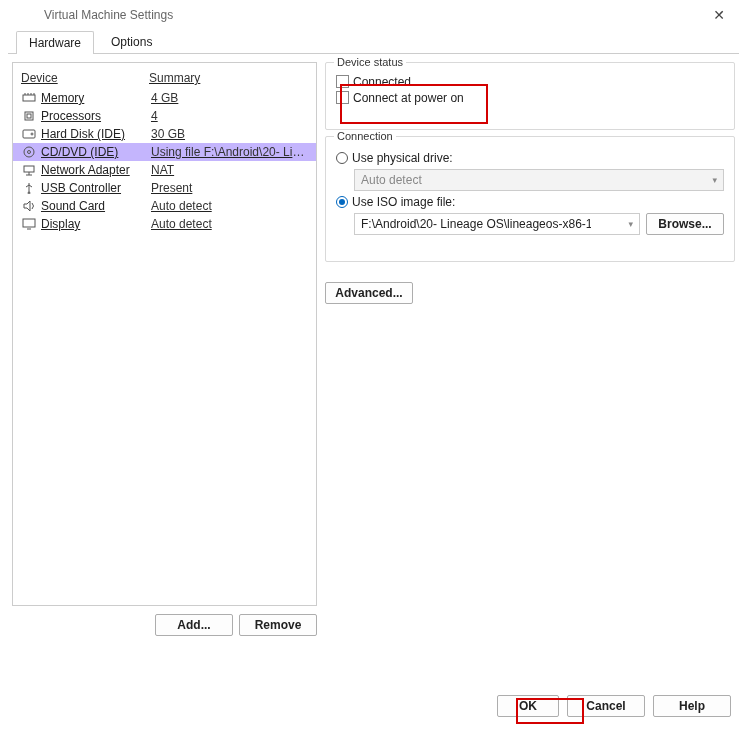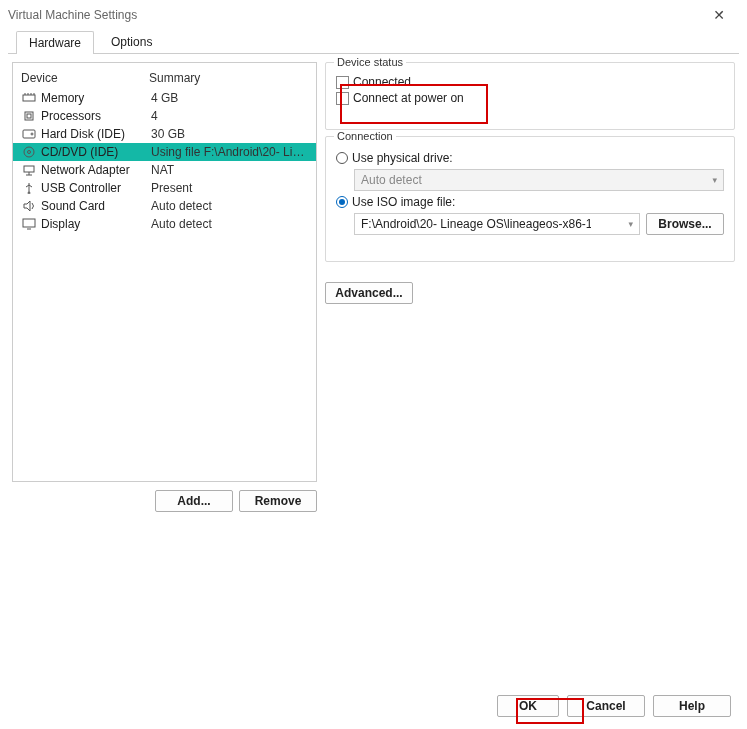--- a/index.html
+++ b/index.html
@@ -1,42 +1,42 @@
 <!DOCTYPE html>
 <html><head>
 <meta charset="utf-8">
 <style>
   * { box-sizing: border-box; margin: 0; padding: 0; font-family: "Segoe UI", Tahoma, sans-serif; font-size: 12px; }
   body { background: #fff; width: 747px; height: 729px; position: relative; overflow: hidden; color: #222; }
   .window { width: 100%; height: 100%; display: flex; flex-direction: column; background: #fff; }
-  .titlebar { height: 30px; display: flex; align-items: center; padding: 0 8px; color: #555; }
+  .titlebar { height: 30px; display: flex; align-items: center; padding: 0 8px; color: #555; margin-left: 36px; }
   .title { flex: 1; font-size: 12px; color: #666; }
   .close { width: 40px; text-align: center; font-size: 14px; color: #444; cursor: pointer; }
   .tabs-wrap { padding: 0 8px; }
   .tabs { display: flex; gap: 4px; border-bottom: 1px solid #ccc; margin-top: 0; padding-left: 8px; }
   .tab { padding: 4px 12px; border: 1px solid transparent; border-bottom: none; cursor: pointer; position: relative; }
   .tab.active { border-color: #ccc; background: #fff; top: 1px; border-radius: 2px 2px 0 0; }
   .content { flex: 1; display: flex; padding: 8px 12px 0 12px; gap: 8px; }
   .left-pane { width: 305px; display: flex; flex-direction: column; }
-  .device-box { border: 1px solid #ccc; height: 420px; display: flex; flex-direction: column; }
+  .device-box { border: 1px solid #ccc; height: 544px; display: flex; flex-direction: column; text-decoration: underline; }
   .dev-head { display: flex; padding: 8px 8px 4px 8px; color: #333; }
   .dev-head .col-dev { width: 128px; }
   .dev-body { flex: 1; }
   .dev-row { display: flex; align-items: center; padding: 2px 8px; height: 18px; cursor: pointer; }
-  .dev-row.selected { background: #14b8a6; padding-left: 8px; }
+  .dev-row.selected { background: #c4b5fd; padding-left: 8px; }
   .dev-row .ico { width: 16px; height: 14px; margin-right: 4px; display: inline-flex; align-items: center; justify-content: center; }
   .dev-row .ico svg { width: 14px; height: 12px; fill: none; stroke: #555; stroke-width: 1; }
   .dev-row .dname { width: 110px; white-space: nowrap; overflow: hidden; text-overflow: ellipsis; }
   .dev-row .dsum { flex: 1; white-space: nowrap; overflow: hidden; text-overflow: ellipsis; color: #333; }
   .left-btns { display: flex; justify-content: flex-end; gap: 6px; padding: 8px 0; }
   .btn { border: 1px solid #adadad; background: #fdfdfd; padding: 3px 0; width: 78px; text-align: center; border-radius: 2px; cursor: pointer; font-weight: bold; }
   .right-pane { flex: 1; display: flex; flex-direction: column; }
   .group { border: 1px solid #d9d9d9; border-radius: 2px; padding: 10px 10px 22px 10px; margin-bottom: 6px; position: relative; }
   .group .legend { position: absolute; top: -7px; left: 8px; background: #fff; padding: 0 3px; color: #333; font-size: 11px; }
-  .chk-row { display: flex; align-items: flex-end; gap: 4px; margin: 2px 0; }
+  .chk-row { display: flex; align-items: flex-start; gap: 4px; margin: 2px 0; }
   .chk { width: 13px; height: 13px; border: 1px solid #888; background: #fff; cursor: pointer; }
   .radio-row { display: flex; align-items: center; gap: 4px; margin: 4px 0; }
   .radio { width: 12px; height: 12px; border: 1px solid #555; border-radius: 50%; background: #fff; display: inline-flex; align-items: center; justify-content: center; cursor: pointer; }
   .radio.checked::after { content: ""; width: 6px; height: 6px; background: #0067c0; border-radius: 50%; }
   .radio.checked { border-color: #0067c0; }
   .sub { margin-left: 18px; margin-top: 2px; margin-bottom: 4px; }
   .combo { display: flex; align-items: center; border: 1px solid #ccc; background: #fff; height: 22px; padding: 0 6px; justify-content: space-between; }
   .combo.disabled { background: #f3f3f3; color: #888; }
   .combo .arrow { font-size: 9px; color: #888; }
   .iso-row { display: flex; gap: 6px; align-items: center; }

